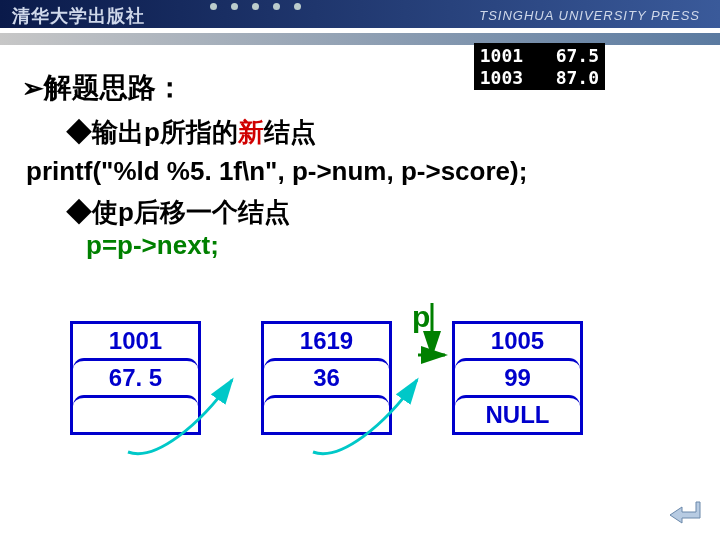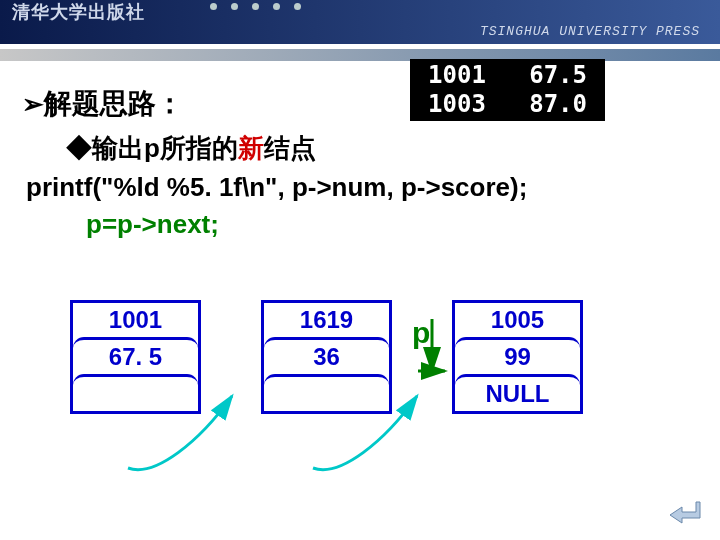--- a/index.html
+++ b/index.html
@@ -6,28 +6,27 @@
     margin: 0;
     padding: 0;
     width: 720px;
     height: 540px;
     font-family: "SimSun", "Microsoft YaHei", sans-serif;
     background: #fff;
     position: relative;
     overflow: hidden;
   }
   .top-bar {
-    height: 44px;
+    height: 28px;
     background: linear-gradient(to right, #0a1a4a 0%, #3a5a9a 100%);
     color: #fff;
     display: flex;
-    align-items: flex-start;
+    align-items: flex-end;
     padding: 0 12px;
     position: relative;
-    font-family: Liberation Mono, monospace;
   }
   .logo-text {
     font-size: 18px;
     font-weight: bold;
     letter-spacing: 1px;
     color: #cfd8ea;
   }
   .dots {
     position: absolute;
     top: 3px;
@@ -62,23 +61,23 @@
     padding: 14px 22px;
     position: relative;
   }
   .console-box {
     position: absolute;
     top: -2px;
     right: 115px;
     background: #000;
     color: #fff;
     font-family: Consolas, monospace;
-    font-size: 24px;
+    font-size: 18px;
     line-height: 1.2;
-    padding: 2px 18px;
+    padding: 2px 6px;
     white-space: pre;
     font-weight: bold;
   }
   .bullet-heading {
     font-size: 28px;
     font-weight: bold;
     color: #000;
     margin-top: 10px;
   }
   .sub-bullet {
@@ -180,20 +179,23 @@
   <div class="bullet-heading">
     <span class="triangle" style="position:static">➢</span><span>解题思路：</span>
   </div>
 
   <div class="sub-bullet">
     <span>◆</span><span>输出p所指的</span><span class="red">新</span><span>结点</span>
   </div>
 
   <div class="code-line">printf("%ld %5. 1f\n", p-&gt;num, p-&gt;score);</div>
 
+  <div class="sub-bullet">
+    <span>◆</span><span>使p后移一个结点</span>
+  </div>
 
   <div class="pnext">p=p-&gt;next;</div>
 
   <div class="p-label" style="left:412px; top:255px;">p</div>
 
   <div class="nodes-row">
     <div class="node">
       <div class="cell">1001</div>
       <div class="cell">67. 5</div>
       <div class="cell"></div>

